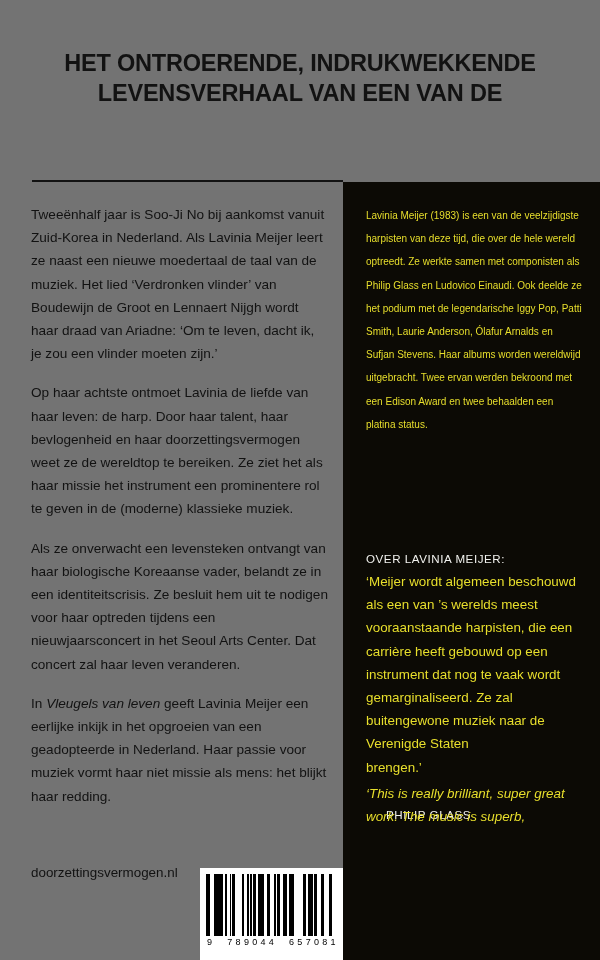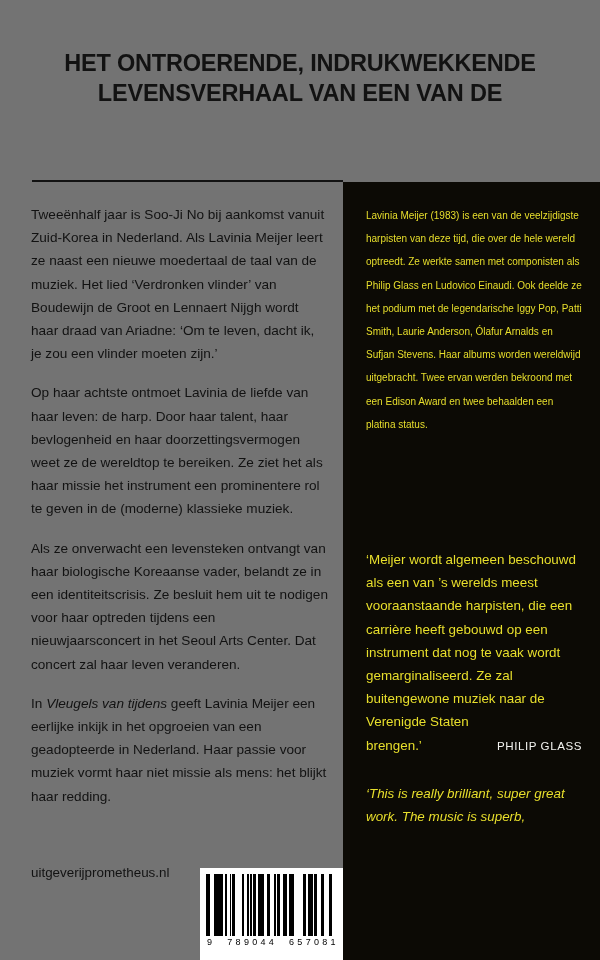--- a/index.html
+++ b/index.html
@@ -107,22 +107,23 @@
     color: #f2f2ef;
     font-size: 11.6px;
     letter-spacing: 0.55px;
     text-transform: uppercase;
     white-space: nowrap;
     margin-left: 20px;
   }
   .quote-tail {
     display: flex;
     justify-content: space-between;
-    align-items: flex-end;
-    gap: 8px;
+    align-items: flex-start;
+    gap: 24px;
+    flex-direction: column;
   }
 
   #iggy-block {
     position: absolute;
     left: 366px;
     top: 782px;
     width: 216px;
     color: #e8df2c;
     font-size: 13.4px;
     line-height: 23.2px;
@@ -182,40 +183,41 @@
     <span class="hl-line">HET ONTROERENDE, INDRUKWEKKENDE</span>
     <span class="hl-line">LEVENSVERHAAL VAN EEN VAN DE</span>
   </div>
 
   <div id="divider"></div>
 
   <div id="left-col">
     <p>Tweeënhalf jaar is Soo-Ji No bij aankomst vanuit Zuid-Korea in Nederland. Als Lavinia Meijer leert ze naast een nieuwe moedertaal de taal van de muziek. Het lied ‘Verdronken vlinder’ van Boudewijn de Groot en Lennaert Nijgh wordt haar draad van Ariadne: ‘Om te leven, dacht ik, je zou een vlinder moeten zijn.’</p>
     <p>Op haar achtste ontmoet Lavinia de liefde van haar leven: de harp. Door haar talent, haar bevlogenheid en haar doorzettingsvermogen weet ze de wereldtop te bereiken. Ze ziet het als haar missie het instrument een prominentere rol te geven in de (moderne) klassieke muziek.</p>
     <p>Als ze onverwacht een levensteken ontvangt van haar biologische Koreaanse vader, belandt ze in een identiteitscrisis. Ze besluit hem uit te nodigen voor haar optreden tijdens een nieuwjaarsconcert in het Seoul Arts Center. Dat concert zal haar leven veranderen.</p>
-    <p><span>In </span><em>Vleugels van tijdens</em><span> geeft Lavinia Meijer een eerlijke inkijk in het opgroeien van een geadopteerde in Nederland. Haar passie voor muziek vormt haar niet missie als mens: het blijkt haar redding.</span></p>
+    <p><span>In </span><em>Vleugels van leven</em><span> geeft Lavinia Meijer een eerlijke inkijk in het opgroeien van een geadopteerde in Nederland. Haar passie voor muziek vormt haar niet missie als mens: het blijkt haar redding.</span></p>
   </div>
 
   <div id="right-col">
     <p id="bio-block">Lavinia Meijer (1983) is een van de veelzijdigste harpisten van deze tijd, die over de hele wereld optreedt. Ze werkte samen met componisten als Philip Glass en Ludovico Einaudi. Ook deelde ze het podium met de legendarische Iggy Pop, Patti Smith, Laurie Anderson, Ólafur Arnalds en Sufjan Stevens. Haar albums worden wereldwijd uitgebracht. Twee ervan werden bekroond met een Edison Award en twee behaalden een platina status.</p>
   </div>
 
   <div id="over-block">
+    <span class="kicker">OVER LAVINIA MEIJER:</span>
     <span>‘Meijer wordt algemeen beschouwd als een van ’s werelds meest vooraanstaande harpisten, die een carrière heeft gebouwd op een instrument dat nog te vaak wordt gemarginaliseerd. Ze zal buitengewone muziek naar de Verenigde Staten</span>
     <span class="quote-tail">
       <span>brengen.’</span>
       <span class="attribution">PHILIP GLASS</span>
     </span>
   </div>
 
   <div id="iggy-block">
     <span>‘This is really brilliant, super great work. The music is superb,</span>
   </div>
 
-  <div id="publisher">uitgeverijprometheus.nl</div>
+  <div id="publisher">doorzettingsvermogen.nl</div>
 
   <div id="barcode-box">
     <div id="barcode-bars">
         <i style="width: 3px; background: rgb(0, 0, 0);"></i>
         <i style="width: 1px; background: rgb(0, 0, 0);"></i>
         <i style="width: 1px; background: rgb(255, 255, 255);"></i>
         <i style="width: 3px; background: rgb(255, 255, 255);"></i>
         <i style="width: 3px; background: rgb(0, 0, 0);"></i>
         <i style="width: 3px; background: rgb(0, 0, 0);"></i>
         <i style="width: 2px; background: rgb(0, 0, 0);"></i>

